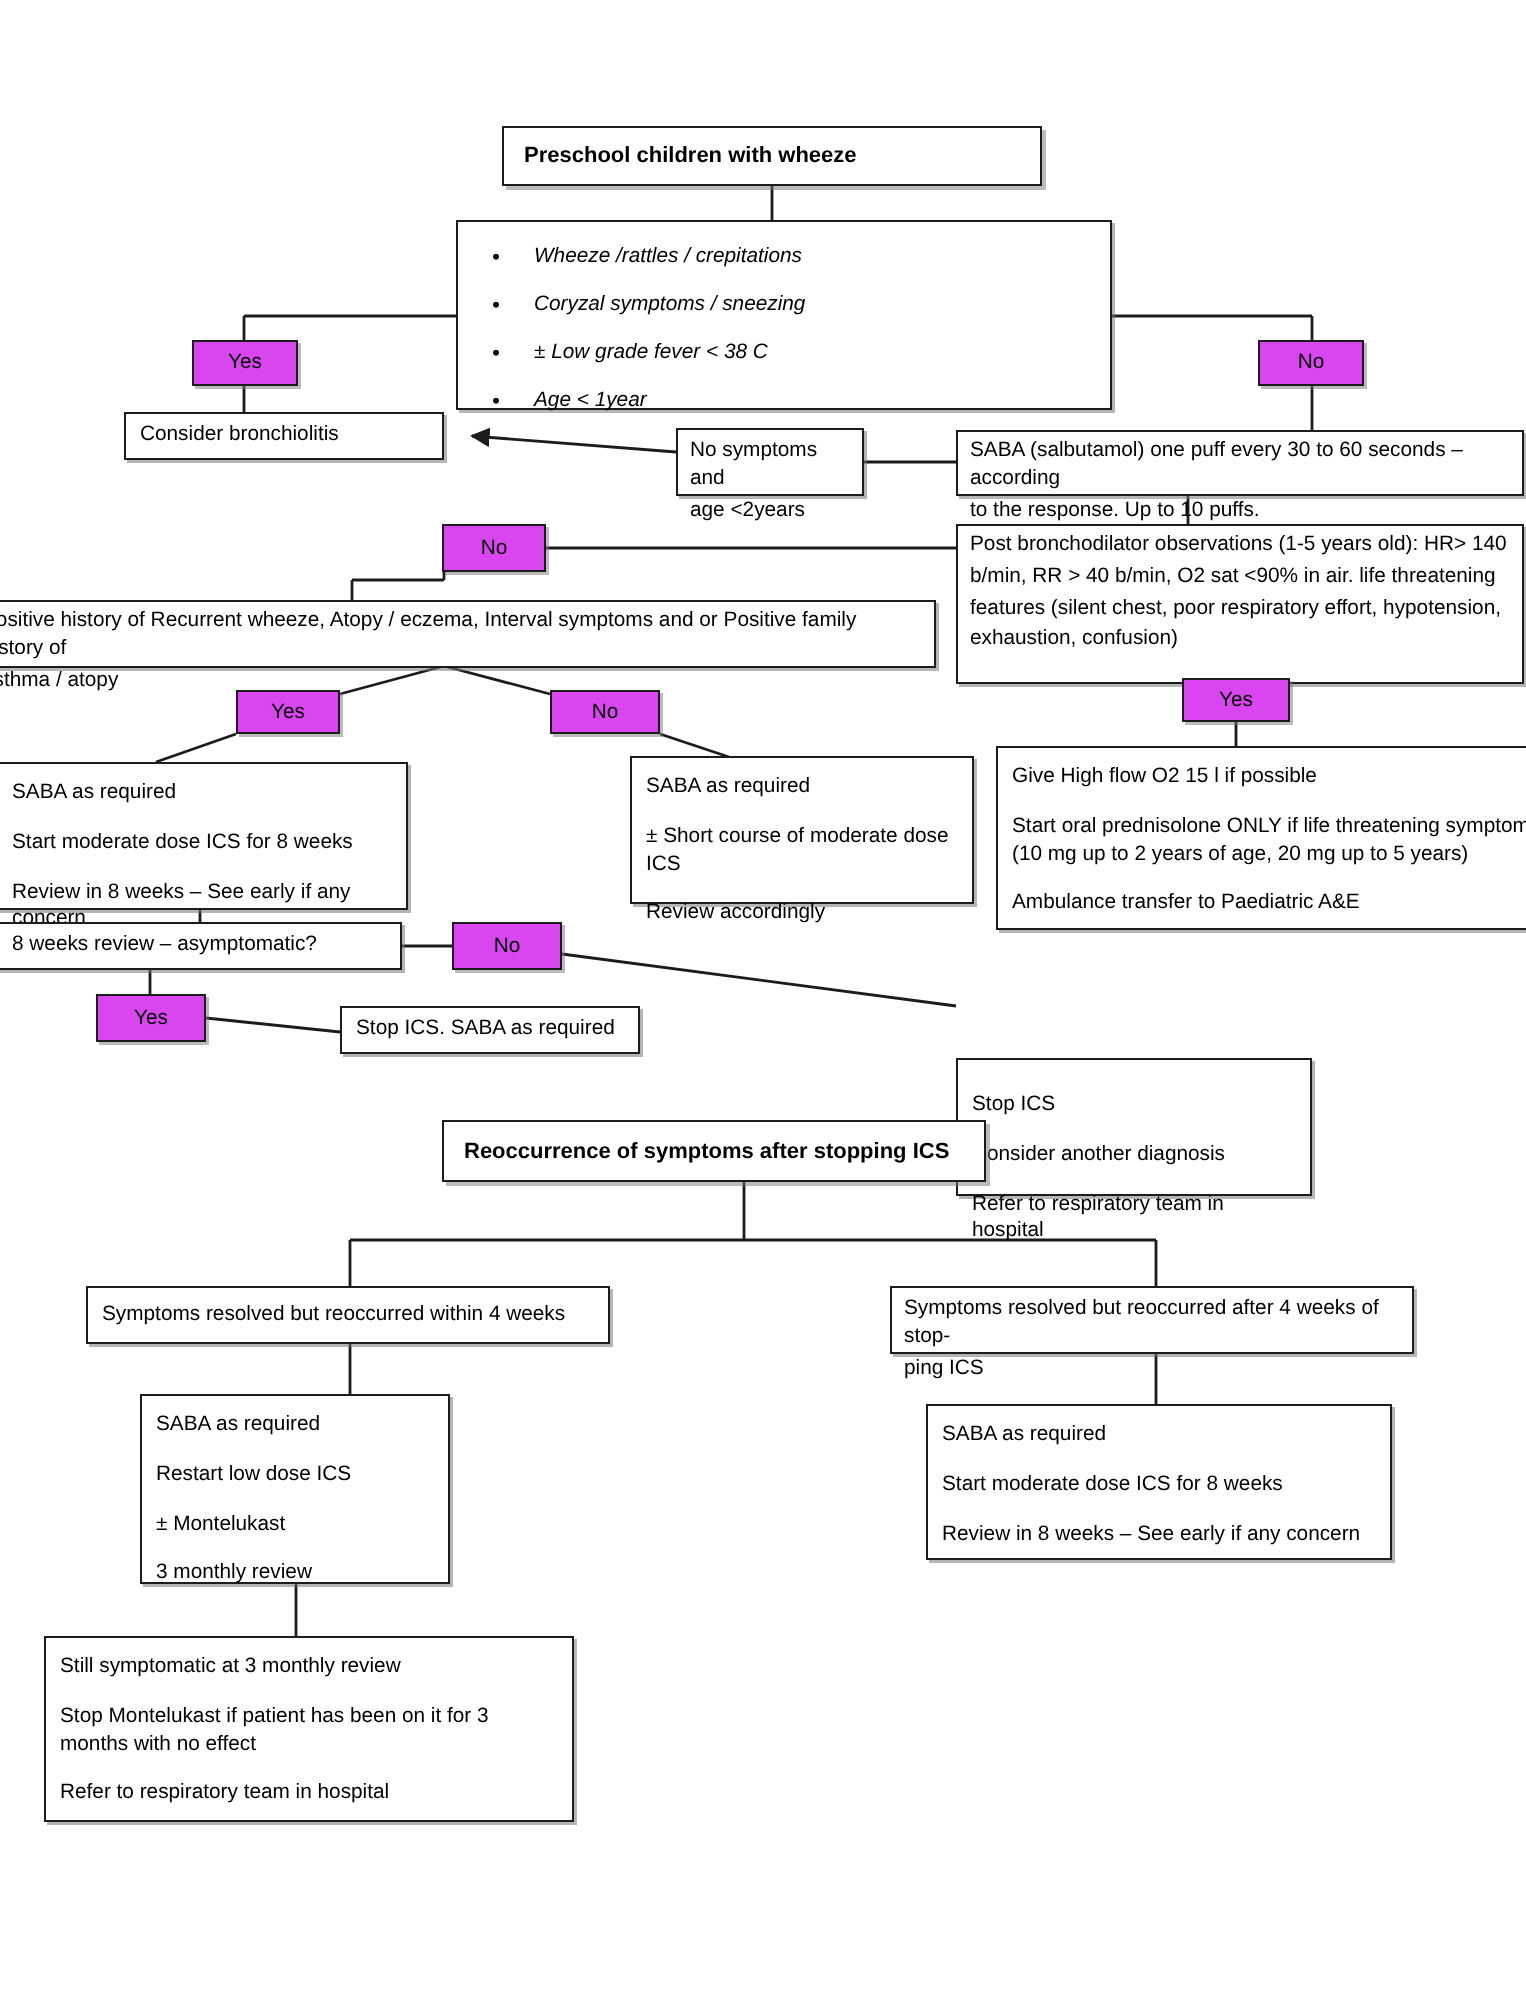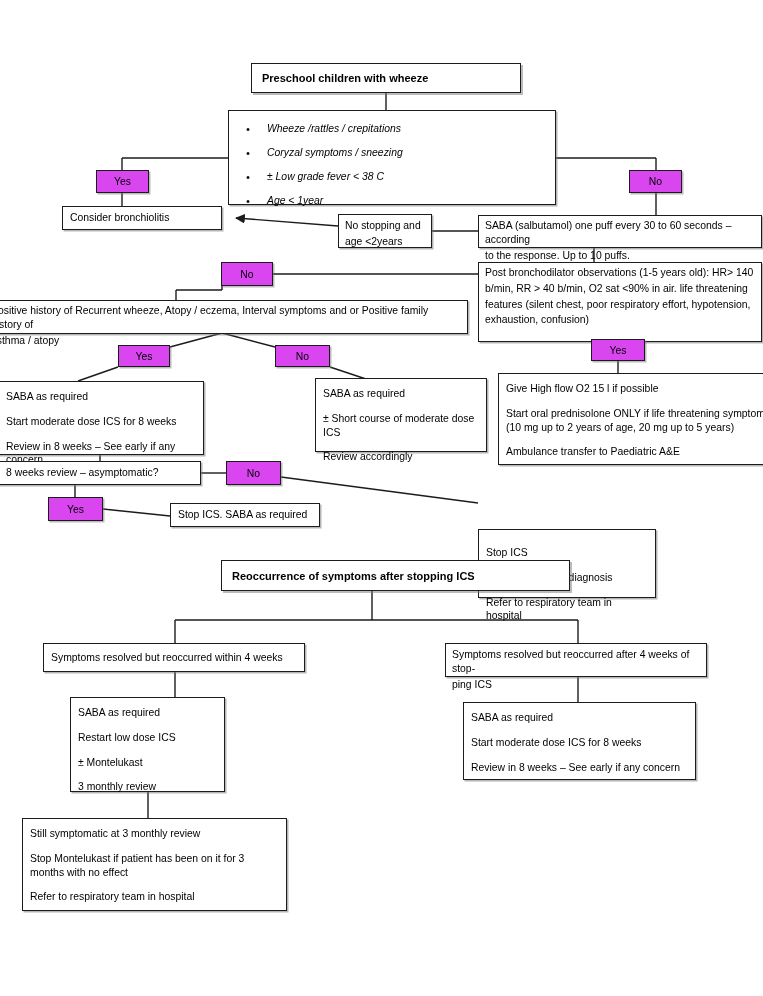--- a/index.html
+++ b/index.html
@@ -196,21 +196,21 @@
 
   <div class="chip" style="left:96px; top:170px; width:53px; height:23px;">Yes</div>
 
   <div class="chip" style="left:629px; top:170px; width:53px; height:23px;">No</div>
 
   <div class="node shadow onelinebox" style="left:62px; top:206px; width:160px; height:24px;">
     <span>Consider bronchiolitis</span>
   </div>
 
   <div class="node shadow tight" style="left:338px; top:214px; width:94px; height:34px; padding:4px 6px;">
-    <p class="row">No stopping and</p>
+    <p class="row">No symptoms and</p>
     <p class="row">age &lt;2years</p>
   </div>
 
   <div class="node shadow tight" style="left:478px; top:215px; width:284px; height:33px; padding:3px 6px;">
     <p class="row">SABA (salbutamol) one puff every 30 to 60 seconds – according</p>
     <p class="row">to the response. Up to 10 puffs.</p>
   </div>
 
   <div class="chip" style="left:221px; top:262px; width:52px; height:24px;">No</div>
 
@@ -261,21 +261,21 @@
   <div class="node shadow onelinebox" style="left:170px; top:503px; width:150px; height:24px;">
     <span>Stop ICS. SABA as required</span>
   </div>
 
   <div class="node shadow spaced" style="left:478px; top:481px; width:178px; height:69px; padding:16px 7px;margin-top:48px;">
     <p class="row">Stop ICS</p>
     <p class="row">Consider another diagnosis</p>
     <p class="row">Refer to respiratory team in hospital</p>
   </div>
 
-  <div class="titlebox" style="left:221px; top:560px; width:349px; height:31px;">
+  <div class="titlebox" style="left:221px; top:560px; width:272px; height:31px;">
     <span>Reoccurrence of symptoms after stopping ICS</span>
   </div>
 
   <div class="node shadow onelinebox" style="left:43px; top:643px; width:262px; height:29px;">
     <span>Symptoms resolved but reoccurred within 4 weeks</span>
   </div>
 
   <div class="node shadow tight" style="left:445px; top:643px; width:262px; height:34px; padding:4px 6px;">
     <p class="row">Symptoms resolved but reoccurred after 4 weeks of stop-</p>
     <p class="row">ping ICS</p>

